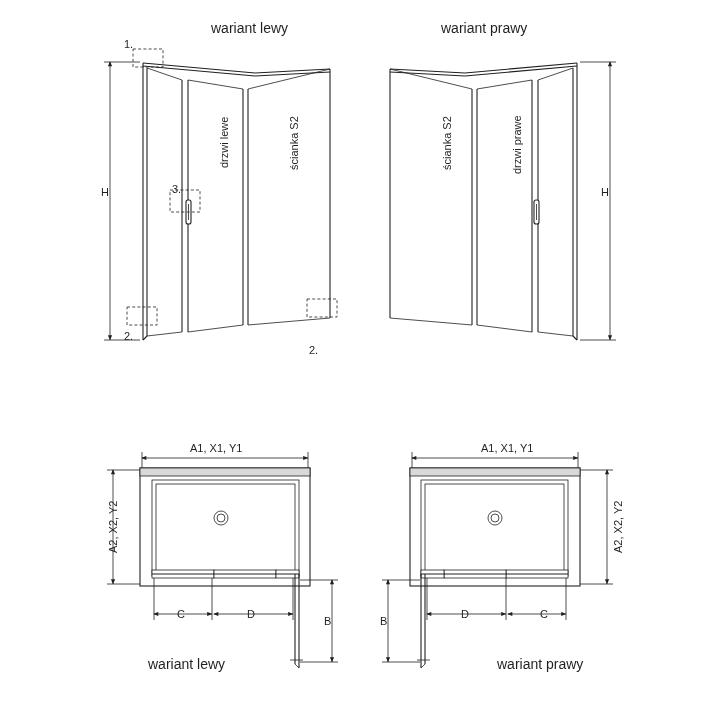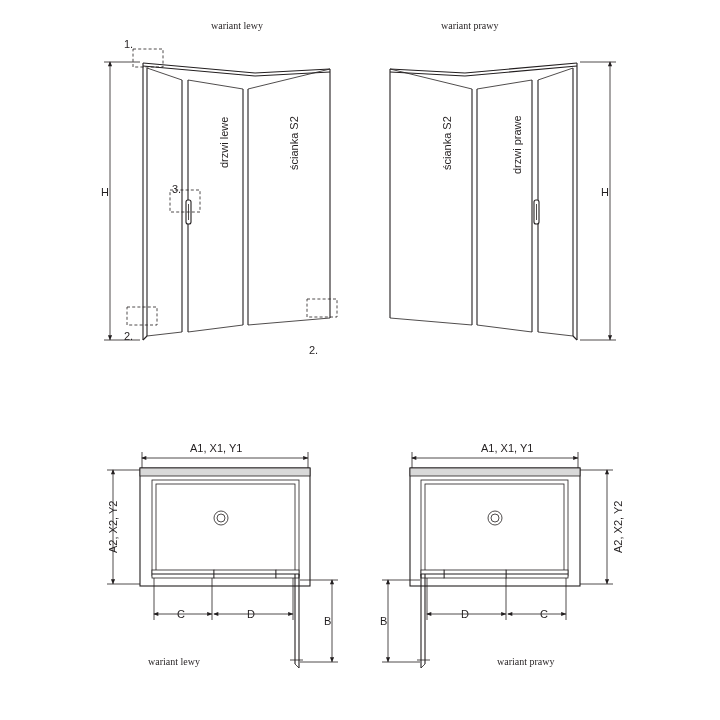--- a/index.html
+++ b/index.html
@@ -20,21 +20,21 @@
     left: 0; top: 0;
     width: 720px; height: 720px;
   }
   .lbl {
     position: absolute;
     font-size: 11px;
     color: #231f20;
     white-space: nowrap;
     line-height: 1;
   }
-  .lbl.big { font-size: 10px; font-family: Liberation Serif, serif; }
+  .lbl.big { font-size: 14px; }
   .vert {
     transform-origin: 0 0;
     transform: rotate(-90deg);
   }
   svg { display: block; }
   .stroke { fill: none; stroke: #231f20; }
   .thin { stroke-width: 0.8; }
   .med  { stroke-width: 1.1; }
   .dash { stroke-dasharray: 3 2.2; }
   .fillw { fill: #ffffff; }

